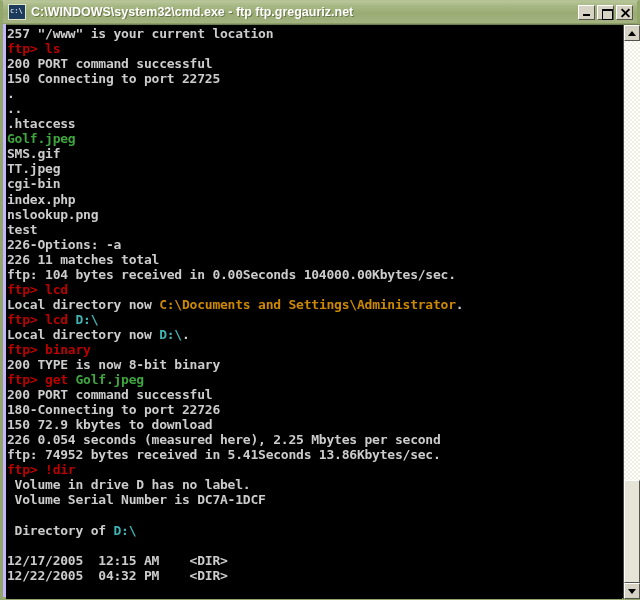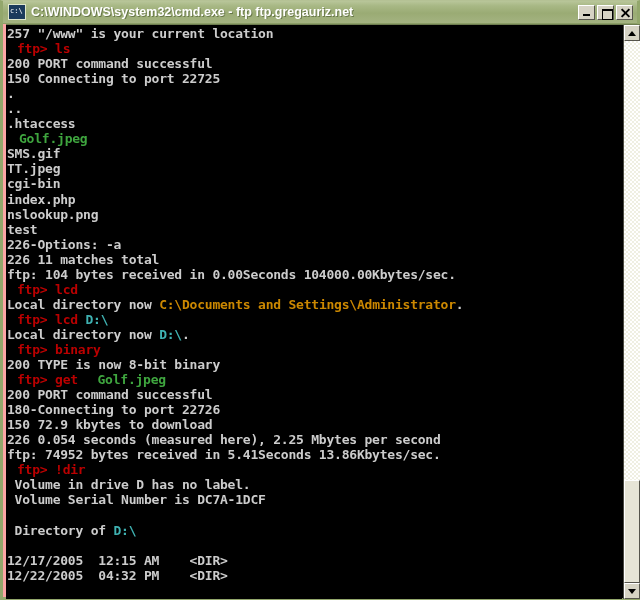--- a/index.html
+++ b/index.html
@@ -15,21 +15,21 @@
     font-family: "DejaVu Sans Mono", monospace;
   }
 
   
   #window {
     position: absolute;
     left: 0; top: 0;
     width: 640px;
     height: 600px;
     box-sizing: border-box;
-    background: #fca5a5;
+    background: #c4b5fd;
     border-left: 3px solid #93a76c;
     border-right: 3px solid #93a76c;
     border-bottom: 3px solid #93a76c;
     border-top: 1px solid #b5c295;
   }
 
   
   #titlebar {
     position: absolute;
     left: 0; top: 0;
@@ -139,22 +139,22 @@
     font-family: "DejaVu Sans Mono", monospace;
     font-size: 13px;
     line-height: 15.05px;
     height: 15.05px;
     white-space: pre;
     color: #cccccc;
     letter-spacing: -0.22px;
     font-weight: bold;
   }
   .c-white  { color: #cccccc; }
-  .c-red    { color: #bb0000; padding-left: 10px; }
-  .c-green  { color: #3fa63f; padding-left: 12px; }
+  .c-red    { color: #bb0000; }
+  .c-green  { color: #3fa63f; }
   .c-orange { color: #cc8800; }
   .c-cyan   { color: #3fb2b2; }
 
   
   #scrollbar {
     position: absolute;
     right: 0px;
     top: 0px;
     width: 17px;
     height: 574px;

